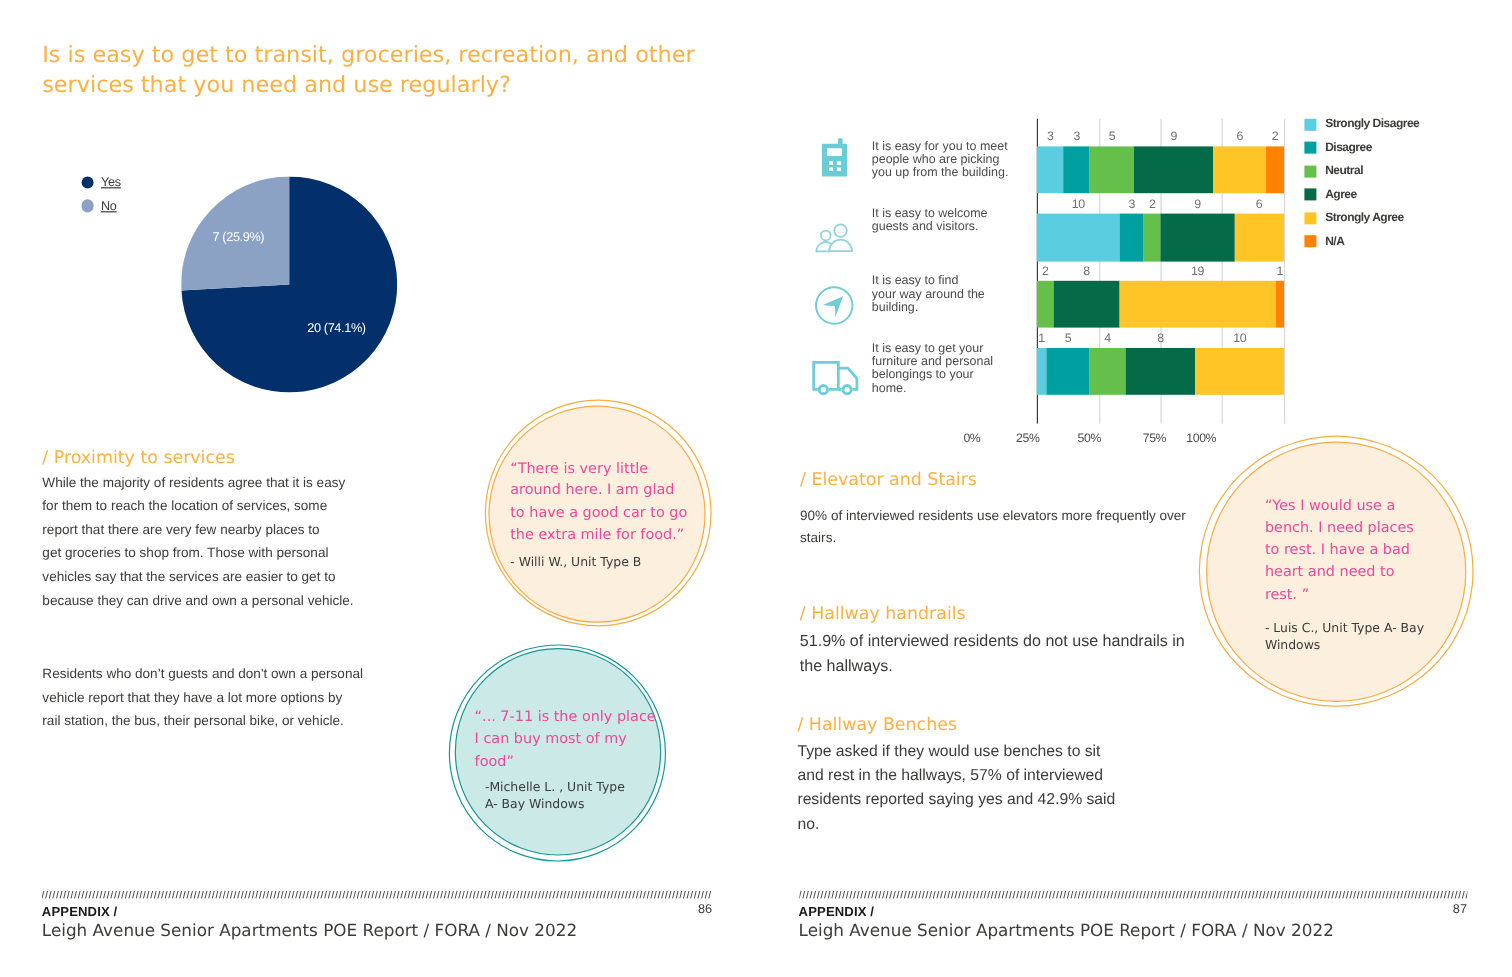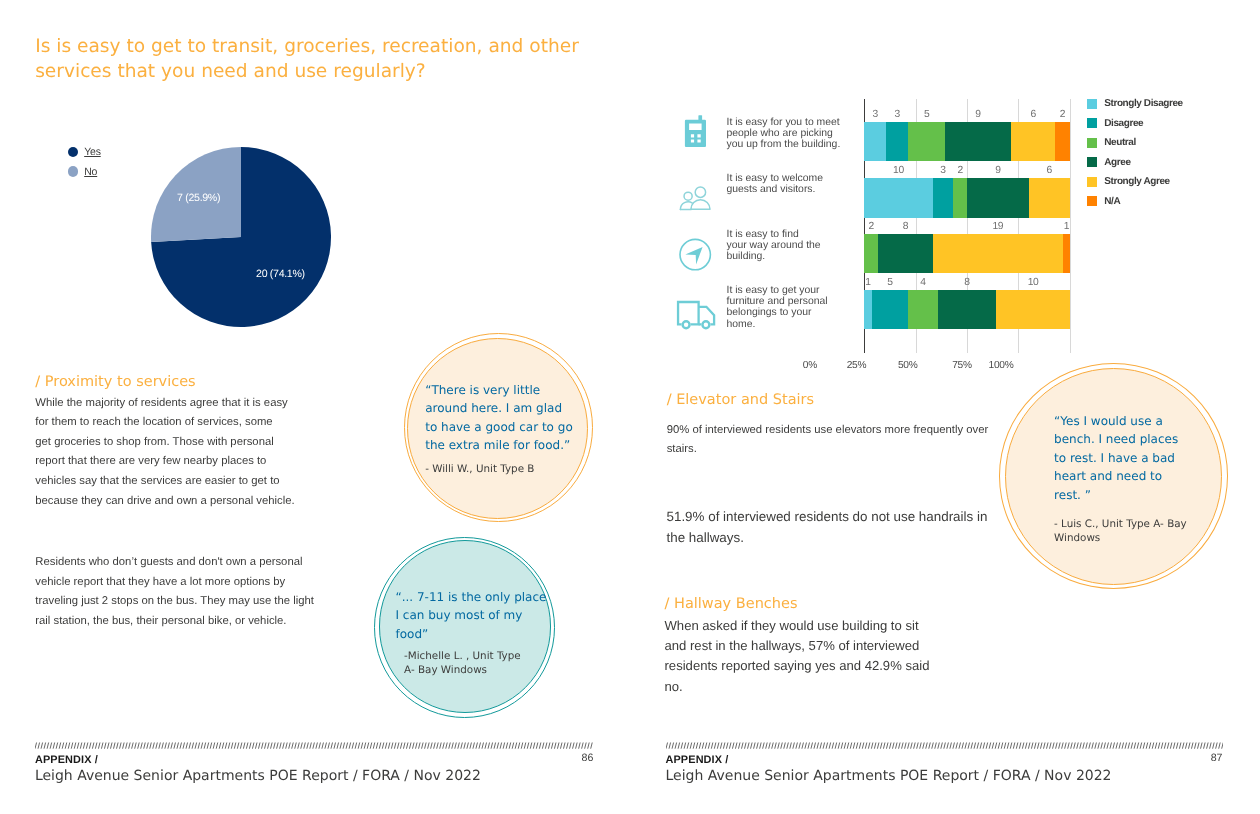--- a/index.html
+++ b/index.html
@@ -27,21 +27,21 @@
   
   .sec-h{color:#fbb040;font-size:14.5px;line-height:17px;font-weight:400;}
   .body-t{font-size:11.3px;line-height:19.64px;color:#3c3c3b;
     font-family:"Liberation Sans",sans-serif;}
 
   
   .bubble{position:absolute;}
   .bubble .ring{position:absolute;border-radius:50%;box-sizing:border-box;}
   .bubble .inner{position:absolute;border-radius:50%;box-sizing:border-box;}
   .bubble .txt{position:absolute;}
-  .q-main{font-size:12px;line-height:18.45px;color:#0369a1;}
+  .q-main{font-size:12px;line-height:18.45px;color:#ec4899;}
   .q-attr{font-size:10.35px;line-height:14.3px;color:#3c3c3b;}
 
   
   .footer .hatch{height:9px;overflow:hidden;}
   .footer .hatch svg{display:block;}
   .footer .ap{font-size:10.9px;font-weight:700;color:#1a1a1a;
     font-family:"Liberation Sans",sans-serif;letter-spacing:.12px;}
   .footer .sub{font-size:14px;color:#3c3c3b;}
   .footer .pg{position:absolute;right:0;font-size:10.6px;color:#3c3c3b;
     font-family:"Liberation Sans",sans-serif;}
@@ -86,30 +86,29 @@
     </svg>
     <div class="pie-label" style="left:26.3px;top:44.8px;">7 (25.9%)</div>
     <div class="pie-label" style="left:105.3px;top:121.5px;">20 (74.1%)</div>
   </div>
 
   <div class="abs" style="left:35.3px;top:373.5px;width:310px;">
     <div class="sec-h">/ Proximity to services</div>
     <div class="body-t" style="margin-top:3px;">
         <div>While the majority of residents agree that it is easy</div>
         <div>for them to reach the location of services, some</div>
+        <div>report that there are very few nearby places to</div>
         <div>get groceries to shop from. Those with personal</div>
-        <div>report that there are very few nearby places to</div>
         <div>vehicles say that the services are easier to get to</div>
         <div>because they can drive and own a personal vehicle.</div>
       </div>
   </div>
   <div class="abs body-t" style="left:35.3px;top:553px;width:300px;">
       <div>Residents who don’t guests and don't own a personal</div>
       <div>vehicle report that they have a lot more options by</div>
-      <div>traveling just 2 stops on the bus. They may use the light</div>
       <div>rail station, the bus, their personal bike, or vehicle.</div>
     </div>
 
   <div class="bubble" style="left:404px;top:332.8px;width:189.2px;height:189.2px;">
     <div class="ring" style="left:0;top:0;width:189.2px;height:189.2px;border:1.05px solid #f9ab3e;"></div>
     <div class="inner" style="left:2.9px;top:4.8px;width:181.4px;height:181.4px;background:#fdefdd;border:1.05px solid #f9ab3e;"></div>
     <div class="txt q-main" style="left:21.2px;top:48px;width:165px;">
         <div>“There is very little</div>
         <div>around here. I am glad</div>
         <div>to have a good car to go</div>
@@ -295,29 +294,30 @@
   </div>
 
   <div class="abs" style="left:666.7px;top:392px;width:340px;">
     <div class="sec-h">/ Elevator and Stairs</div>
     <div class="body-t" style="margin-top:12px;line-height:19.3px;">
         <div>90% of interviewed residents use elevators more frequently over</div>
         <div>stairs.</div>
       </div>
   </div>
   <div class="abs" style="left:666.5px;top:503.6px;width:348px;">
+    <div class="sec-h">/ Hallway handrails</div>
     <div class="body-t" style="margin-top:3px;font-size:13.4px;line-height:20.9px;">
         <div>51.9% of interviewed residents do not use handrails in</div>
         <div>the hallways.</div>
       </div>
   </div>
   <div class="abs" style="left:664.5px;top:595.5px;width:300px;">
     <div class="sec-h">/ Hallway Benches</div>
     <div class="body-t" style="margin-top:3px;font-size:13.1px;line-height:20.4px;">
-        <div>When asked if they would use building to sit</div>
+        <div>Type asked if they would use benches to sit</div>
         <div>and rest in the hallways, 57% of interviewed</div>
         <div>residents reported saying yes and 42.9% said</div>
         <div>no.</div>
       </div>
   </div>
 
   <div class="bubble" style="left:998.7px;top:363.2px;width:229.5px;height:226px;">
     <div class="ring" style="left:0;top:0;width:229.5px;height:226px;border:1.05px solid #f9ab3e;"></div>
     <div class="inner" style="left:6.3px;top:5.1px;width:217px;height:217px;background:#fdefdd;border:1.05px solid #f9ab3e;"></div>
     <div class="txt q-main" style="left:55.4px;top:48.8px;width:155px;">

